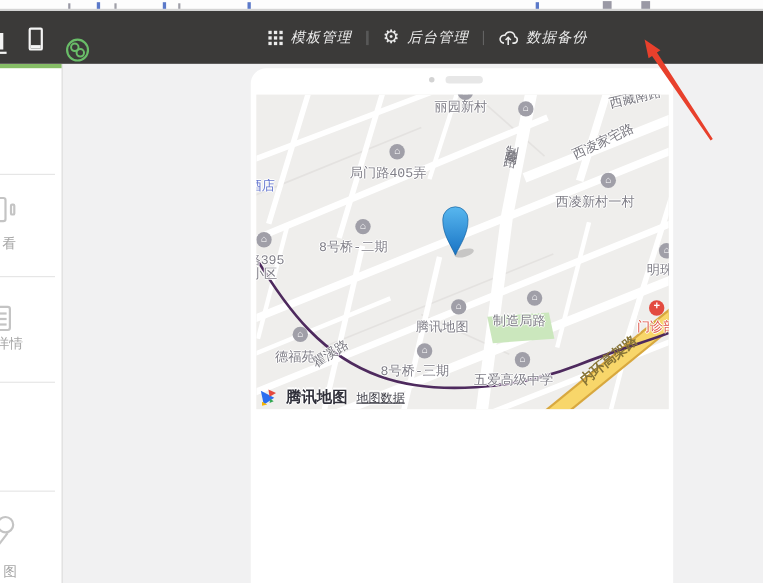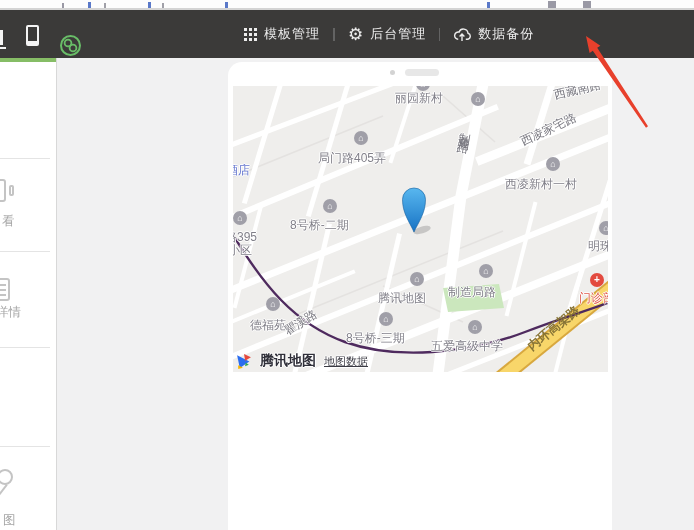--- a/index.html
+++ b/index.html
@@ -16,21 +16,21 @@
   .topbar { position:absolute; left:0; top:10px; width:694px; height:48px;
     background:#3b3a39; z-index:4; }
   .partial-icon { position:absolute; left:0; top:20px; width:3px; height:15px; background:#f4f4f4; }
   .partial-icon-base { position:absolute; left:0; top:37px; width:6px; height:2px; background:#f4f4f4; }
   .phone-glyph { position:absolute; left:26px; top:15px; width:13px; height:21px;
     border:2px solid #f4f4f4; border-radius:2px; }
   .phone-glyph .bottom-strip { position:absolute; left:0; bottom:0; width:9px; height:3px; background:#f4f4f4; }
   .link-circle { position:absolute; left:60px; top:25px; width:21px; height:21px;
     border:2px solid #69bd68; border-radius:50%; }
   .nav { position:absolute; left:231px; top:0; height:48px; display:flex; align-items:center; }
-  .nav-item { display:flex; align-items:center; gap:7px; padding:0 13px; height:48px; cursor:pointer; }
+  .nav-item { display:flex; align-items:center; gap:7px; padding:0 13px; height:48px; cursor:pointer;font-style:italic; }
   .nav-item .lbl { color:#ececec; font-size:13px; letter-spacing:1px; white-space:nowrap; }
   .nav-sep { width:1px; height:13px; background:#636363; }
   .grid-icon { display:grid; grid-template-columns:repeat(3,3px); grid-template-rows:repeat(3,3px); gap:2px; }
   .grid-icon span { background:#ececec; }
   .gear-glyph { color:#ececec; font-size:17px; line-height:1; font-family:"DejaVu Sans",sans-serif; }
 
   
   .main { position:absolute; left:0; top:58px; width:694px; height:472px; background:#f1f1f2; }
 
   
@@ -43,21 +43,21 @@
   .oline { border:2px solid #c4c4c4; position:absolute; background:#fff; }
 
   
   .canvas { position:absolute; left:58px; top:0; width:636px; height:472px; }
   .phone { position:absolute; left:170px; top:4px; width:384px; height:468px; background:#ffffff;
     border-radius:14px 14px 0 0; }
   .notch-dot { position:absolute; left:162px; top:8px; width:5px; height:5px; border-radius:50%; background:#d3d3d3; }
   .notch-pill { position:absolute; left:177px; top:7px; width:34px; height:7px; border-radius:4px; background:#e7e7e7; }
 
   
-  .map { position:absolute; left:5px; top:24px; width:375px; height:286px; background:#efeeec; overflow:hidden; cursor:grab; }
+  .map { position:absolute; left:5px; top:24px; width:375px; height:286px; background:#efeeec; overflow:hidden; cursor:grab;font-family:Liberation Mono, monospace; }
   .map svg.roads { position:absolute; left:0; top:0; z-index:1; }
   .poi { position:absolute; z-index:3; transform-origin:left center; }
   .poi .poi-text { font-size:12px; color:#807f88; white-space:nowrap;
     text-shadow:-1px 0 0 #fff,1px 0 0 #fff,0 -1px 0 #fff,0 1px 0 #fff; }
   .poi.road .poi-text { color:#77767e; }
   .poi.road-vertical .poi-text { writing-mode:vertical-rl; letter-spacing:3px; color:#77767e; }
   .poi.road-highway .poi-text { color:#877436; font-weight:bold; text-shadow:none; font-size:12.5px; }
   .poi.poi-blue .poi-text { color:#6677cf; }
   .poi.poi-red .poi-text { color:#e05a4e; }
   .poi-icon { position:absolute; width:14px; height:14px; border-radius:50%; background:#a09fa8;

